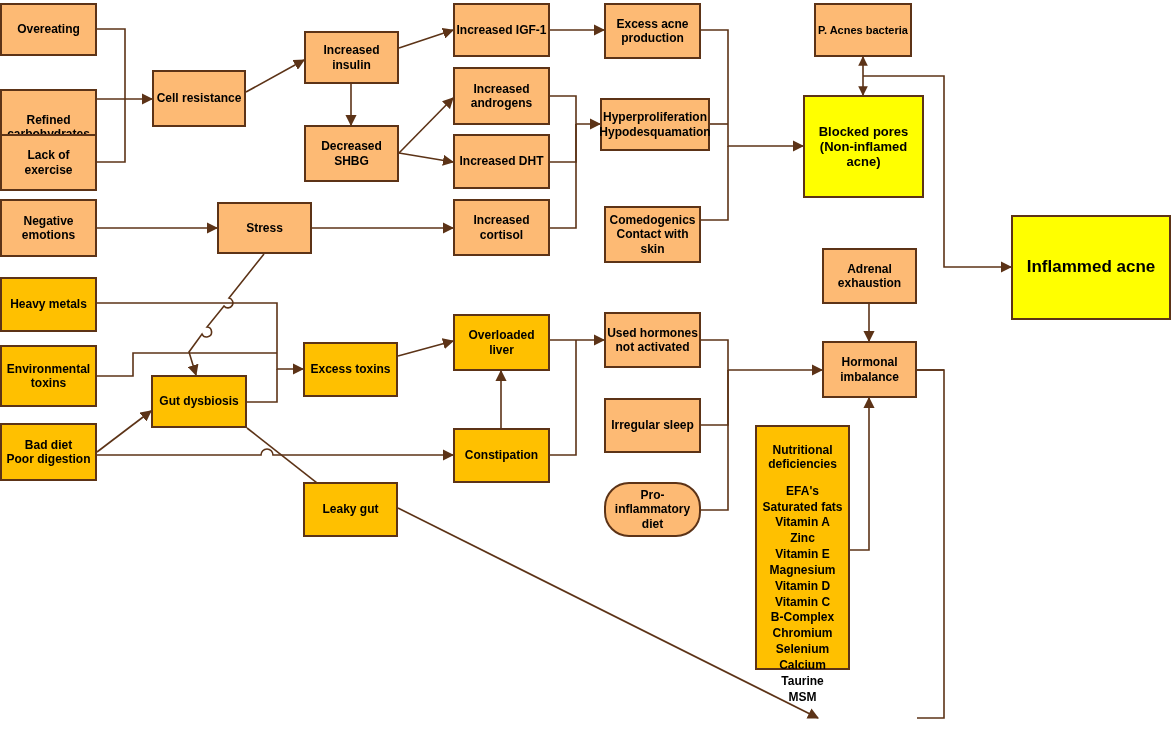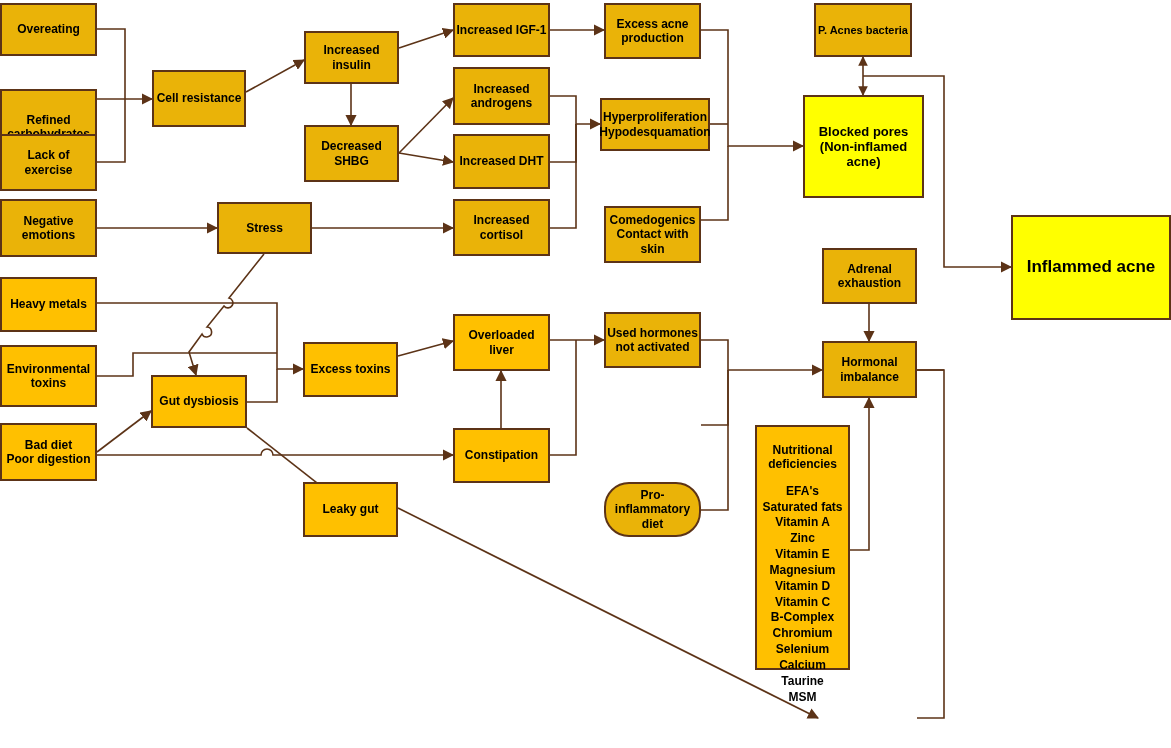--- a/index.html
+++ b/index.html
@@ -28,21 +28,21 @@
     display: flex;
     align-items: center;
     justify-content: center;
     text-align: center;
     color: #000000;
     font-weight: bold;
     line-height: 1.18;
     white-space: pre-line;
     z-index: 5;
   }
-  .n-orange  { background: #eab308; }
+  .n-orange  { background: #fdba74; }
   .n-orange2 { background: #FFC000; }
   .n-yellow  { background: #FFFF00; }
   .n-gold    { background: #FFD24D; }
   .s11 { font-size: 11px; }
   .s12 { font-size: 12px; }
   .s13 { font-size: 13px; }
   .s17 { font-size: 17px; }
   .nutri {
     flex-direction: column;
     justify-content: flex-start;
@@ -176,20 +176,21 @@
 
   <div class="node n-orange s12" style="left:604px;top:3px;width:97px;height:56px;">Excess acne
 production</div>
   <div class="node n-orange s12" style="left:600px;top:98px;width:110px;height:53px;">Hyperproliferation
 Hypodesquamation</div>
   <div class="node n-orange s12" style="left:604px;top:192px;width:97px;height:57px;margin-top:14px;">Comedogenics
 Contact with skin</div>
 
   <div class="node n-orange s12" style="left:604px;top:312px;width:97px;height:56px;">Used hormones
 not activated</div>
+  <div class="node n-orange s12" style="left:604px;top:398px;width:97px;height:55px;">Irregular sleep</div>
   <div class="node n-orange s12" style="left:604px;top:482px;width:97px;height:55px;border-radius:25px;">Pro-inflammatory
 diet</div>
 
   <div class="node n-orange s11" style="left:814px;top:3px;width:98px;height:54px;text-align:center;">P. Acnes bacteria</div>
   <div class="node n-yellow s13" style="left:803px;top:95px;width:121px;height:103px;">Blocked pores
 (Non-inflamed
 acne)</div>
   <div class="node n-orange s12" style="left:822px;top:248px;width:95px;height:56px;">Adrenal
 exhaustion</div>
   <div class="node n-orange s12" style="left:822px;top:341px;width:95px;height:57px;">Hormonal

